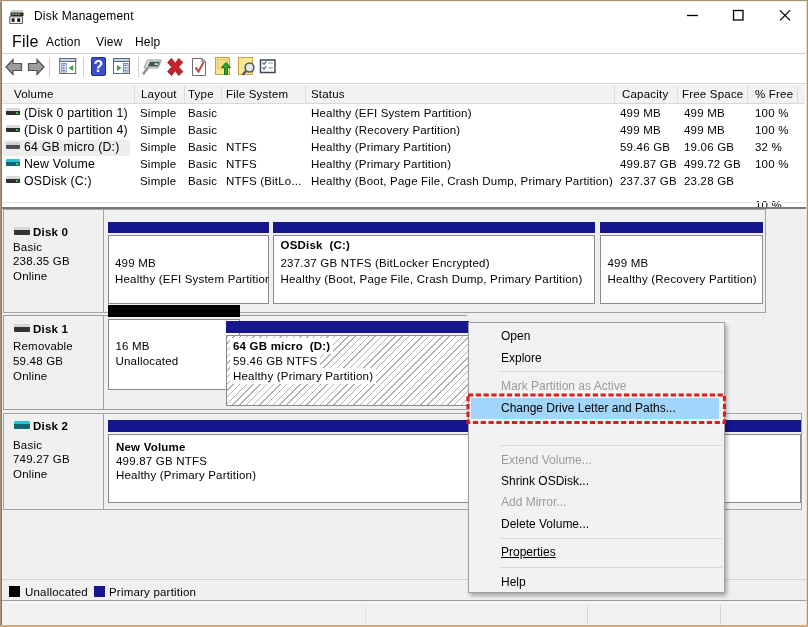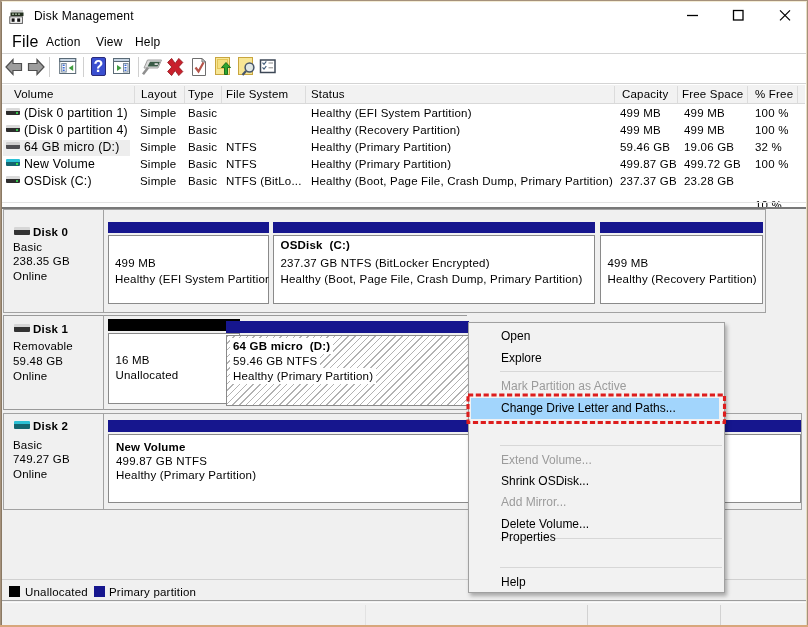--- a/index.html
+++ b/index.html
@@ -235,21 +235,21 @@
 </div>
 
 <div class="a" style="left:3px;top:315px;width:464px;height:95px;border:1px solid #9a9a9a;border-right:none;background:#f0f0f0;box-sizing:border-box;"></div>
 <div class="a" style="left:103px;top:315px;width:1px;height:95px;background:#a2a2a2;"></div>
 <div class="a" style="left:14px;top:324px;width:16px;height:8px;border-radius:1px;background:linear-gradient(#d6d6d6 0 3px,#333 3px);"></div>
 <div class="t b" style="left:33px;top:322px;">Disk 1</div>
 <div class="t" style="left:13px;top:339px;">Removable</div>
 <div class="t" style="left:13px;top:354px;">59.48 GB</div>
 <div class="t" style="left:13px;top:369px;">Online</div>
 
-<div class="a" style="left:107.5px;top:319px;width:132px;height:85px;">
+<div class="a" style="left:107.5px;top:305px;width:132px;height:85px;">
   <div class="a" style="left:0;top:0;width:100%;height:12px;background:#000;"></div>
   <div class="a" style="left:0;top:14px;width:100%;height:71px;background:#fff;border:1px solid #8a8a8a;box-sizing:border-box;"></div>
   <div class="t" style="left:8px;top:34px;">16 MB</div>
   <div class="t" style="left:8px;top:49px;">Unallocated</div>
 </div>
 <div class="a" style="left:226px;top:321px;width:243px;height:85px;">
   <div class="a" style="left:0;top:0;width:100%;height:12px;background:#16168e;"></div>
   <div class="a hatch" style="left:0;top:14px;width:100%;height:71px;border:1px solid #8a8a8a;border-right:none;box-sizing:border-box;"></div>
   <div class="t b wlab" style="left:7px;top:18px;">64 GB micro&nbsp; (D:)</div>
   <div class="t wlab" style="left:7px;top:33px;">59.46 GB NTFS</div>
@@ -292,20 +292,20 @@
   <div class="sep" style="top:49px;"></div>
   <div class="mi dis" style="top:53px;">Mark Partition as Active</div>
   <div class="a" style="left:3px;top:76px;width:248px;height:21px;background:#a2d5fc;"></div>
   <div class="mi" style="top:75px;">Change Drive Letter and Paths...</div>
   <div class="sep" style="top:123px;"></div>
   <div class="mi dis" style="top:127px;">Extend Volume...</div>
   <div class="mi" style="top:148px;">Shrink OSDisk...</div>
   <div class="mi dis" style="top:169px;">Add Mirror...</div>
   <div class="mi" style="top:191px;">Delete Volume...</div>
   <div class="sep" style="top:216px;"></div>
-  <div class="mi" style="top:204px;">Properties</div>
+  <div class="mi" style="top:219px;text-decoration:underline;">Properties</div>
   <div class="sep" style="top:245px;"></div>
   <div class="mi" style="top:249px;">Help</div>
 </div>
 
 <svg class="a" style="left:0;top:0;pointer-events:none;" width="808" height="627" viewBox="0 0 808 627">
   <rect x="468" y="395" width="256.5" height="27.5" fill="none" stroke="#dd1d1d" stroke-width="3.1" stroke-dasharray="5.2 2.6"></rect>
 </svg>
 
 </body></html>

